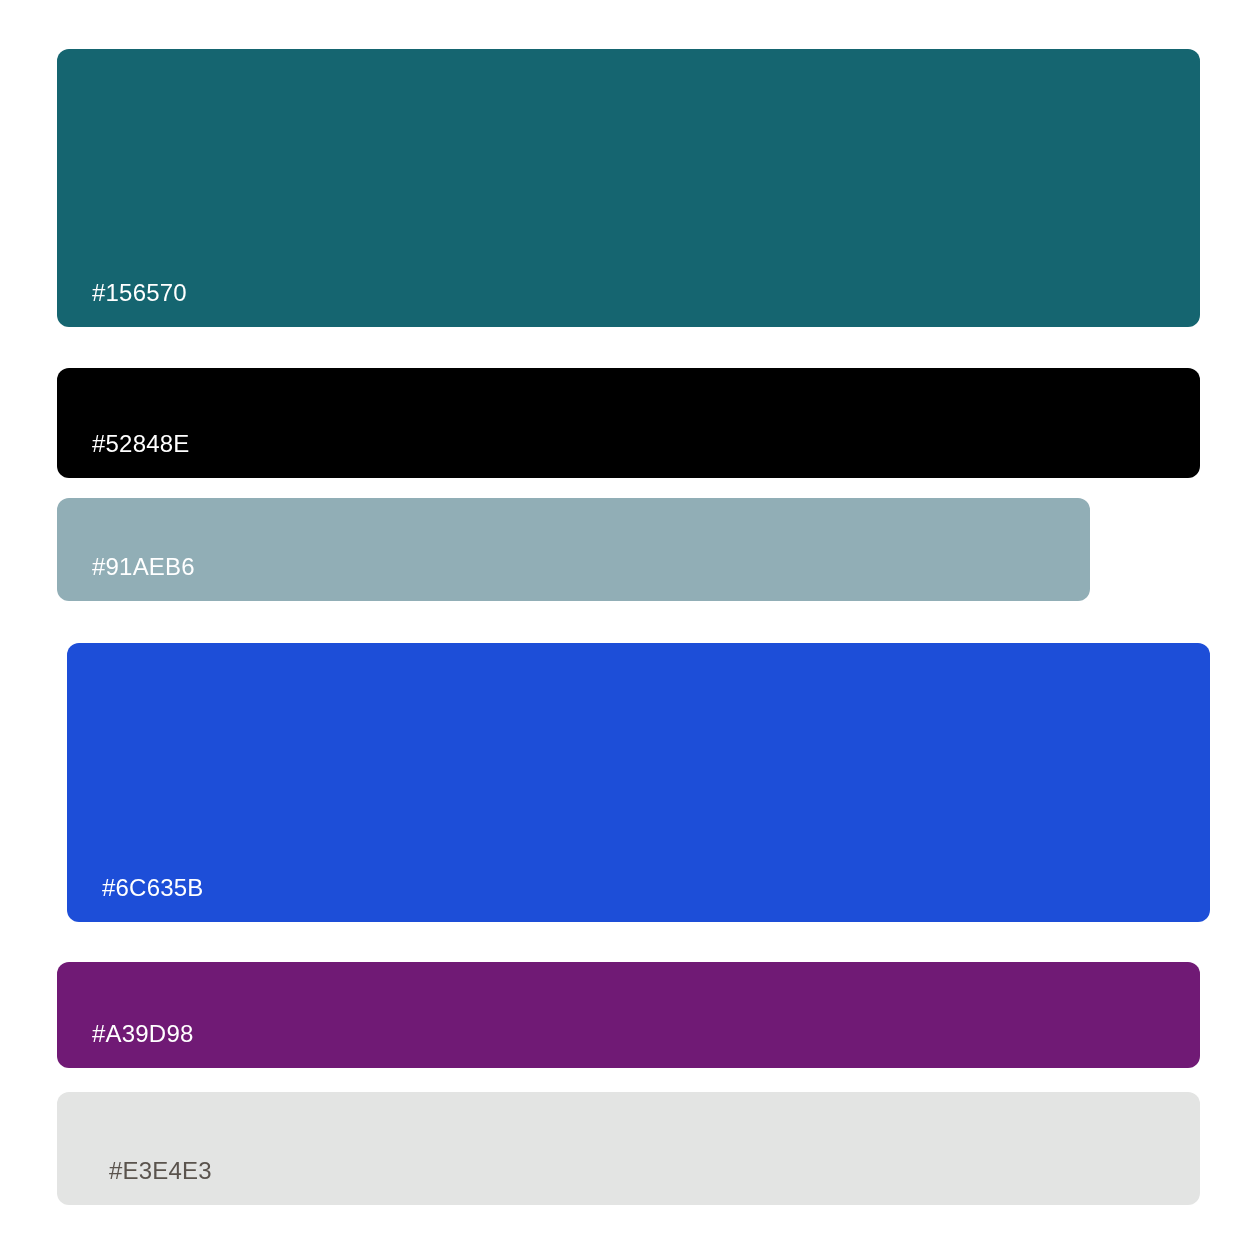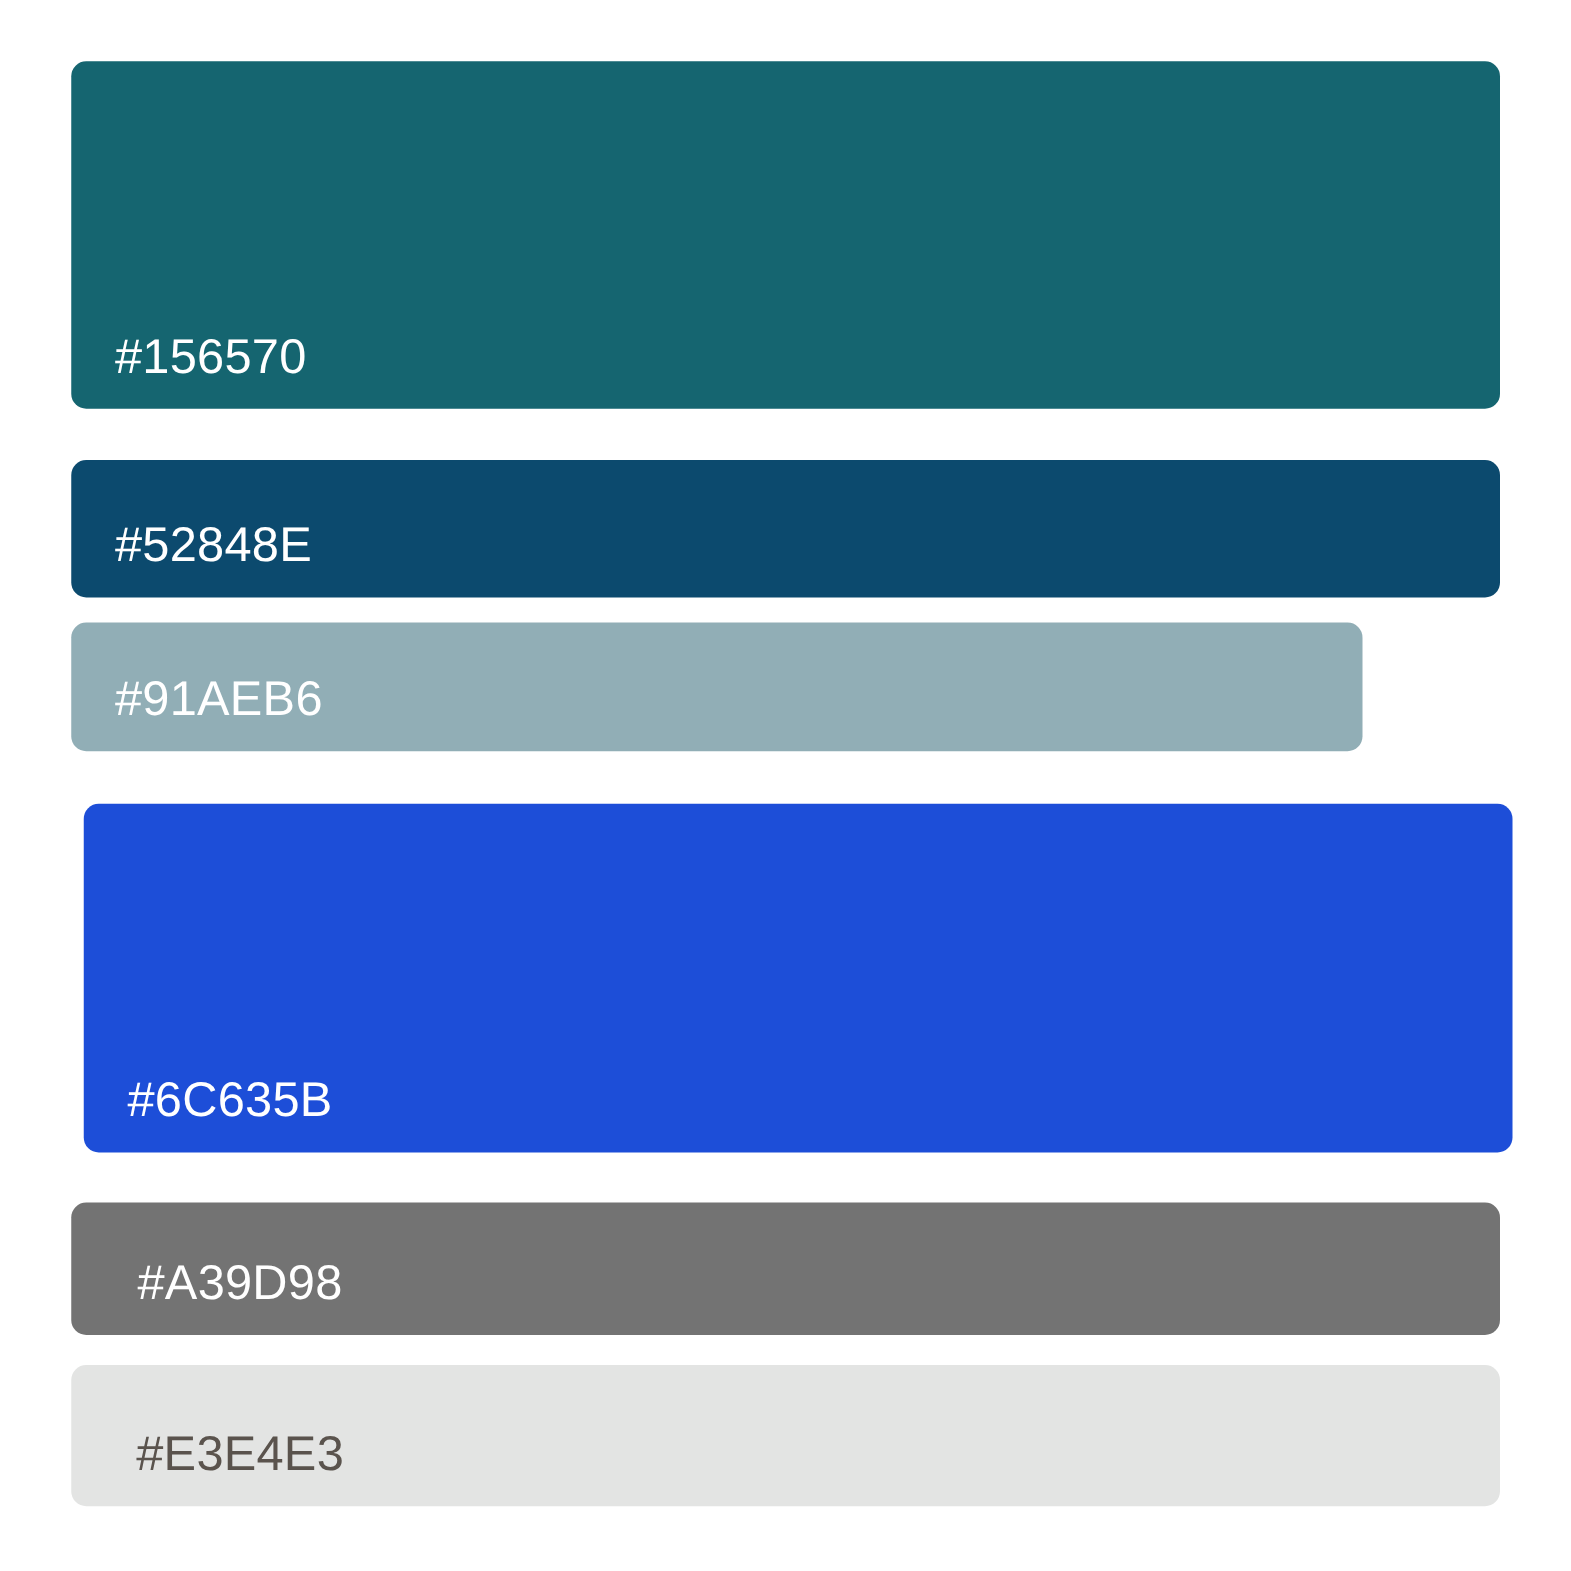--- a/index.html
+++ b/index.html
@@ -28,45 +28,45 @@
     width: 1143px;
     border-radius: 12px;
     box-sizing: border-box;
     display: flex;
     align-items: flex-end;
     overflow: hidden;
   }
 
   .swatch-label {
     display: block;
-    font-size: 39px;
+    font-size: 24px;
     line-height: 1;
     letter-spacing: 0.2px;
     font-weight: 400;
     padding-left: 35px;
     padding-bottom: 22px;
     white-space: nowrap;
     -webkit-font-smoothing: antialiased;
   }
 </style>
 </head>
 <body>
 
 <div id="palette">
     <div class="swatch" style="top: 49px; height: 278px; left: 57px; width: 1143px; border-radius: 12px; background: rgb(21, 101, 112);">
       <span class="swatch-label" style="color: rgb(255, 255, 255);">#156570</span>
     </div>
-    <div class="swatch" style="top: 368px; height: 110px; left: 57px; width: 1143px; border-radius: 12px; background: #0c4a6e;">
+    <div class="swatch" style="top: 368px; height: 110px; left: 57px; width: 1143px; border-radius: 12px; background: #000000;">
       <span class="swatch-label" style="color: rgb(255, 255, 255);">#52848E</span>
     </div>
     <div class="swatch" style="top: 498px; height: 103px; left: 57px; width: 1033px; border-radius: 12px; background: rgb(145, 174, 182);">
       <span class="swatch-label" style="color: rgb(255, 255, 255);">#91AEB6</span>
     </div>
     <div class="swatch" style="top: 643px; height: 279px; left: 67px; width: 1143px; border-radius: 12px; background: #1d4ed8;">
       <span class="swatch-label" style="color: rgb(255, 255, 255);">#6C635B</span>
     </div>
-    <div class="swatch" style="top: 962px; height: 106px; left: 57px; width: 1143px; border-radius: 12px; background: #737373; padding-left: 18px;">
+    <div class="swatch" style="top: 962px; height: 106px; left: 57px; width: 1143px; border-radius: 12px; background: #701a75;">
       <span class="swatch-label" style="color: rgb(255, 255, 255);">#A39D98</span>
     </div>
     <div class="swatch" style="top: 1092px; height: 113px; left: 57px; width: 1143px; border-radius: 12px; background: rgb(227, 228, 227); padding-left: 17px;">
       <span class="swatch-label" style="color: rgb(90, 83, 77);">#E3E4E3</span>
     </div>
   </div>
 
 </body></html>

